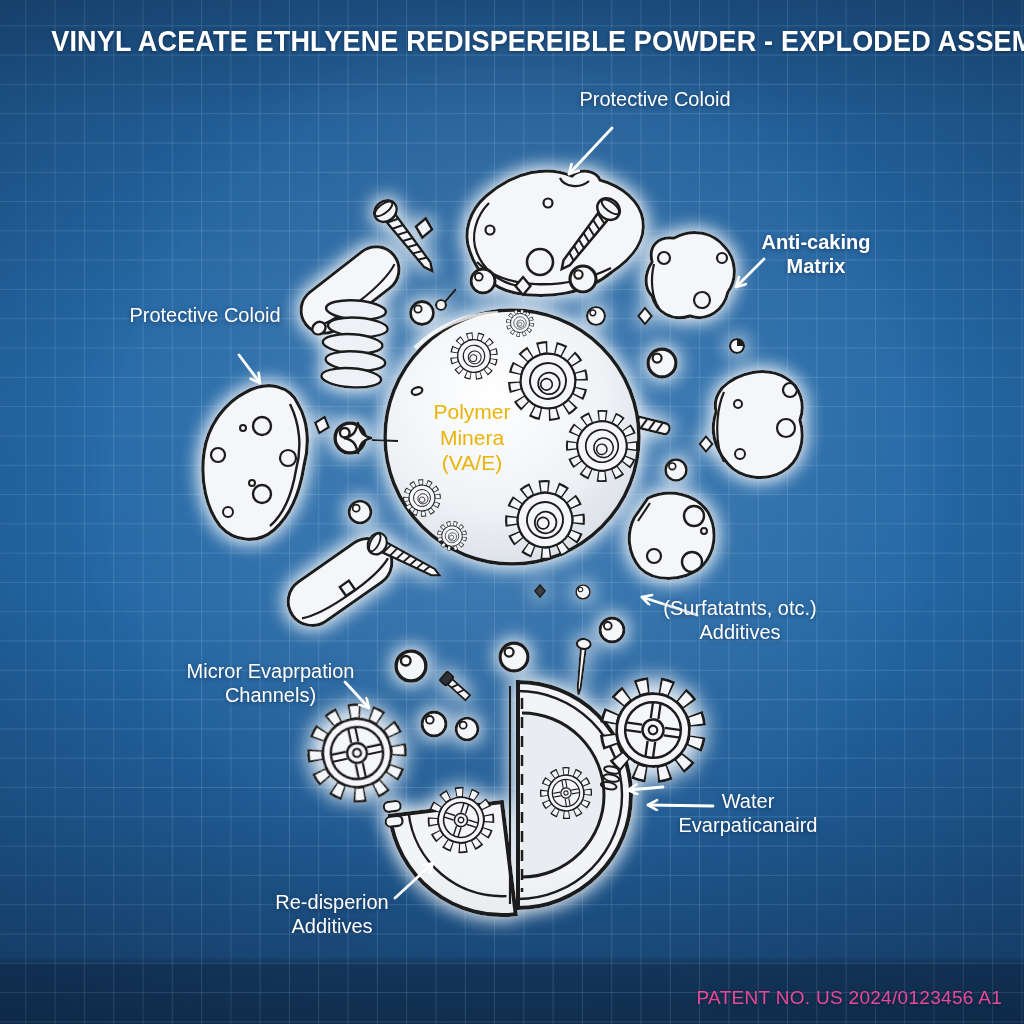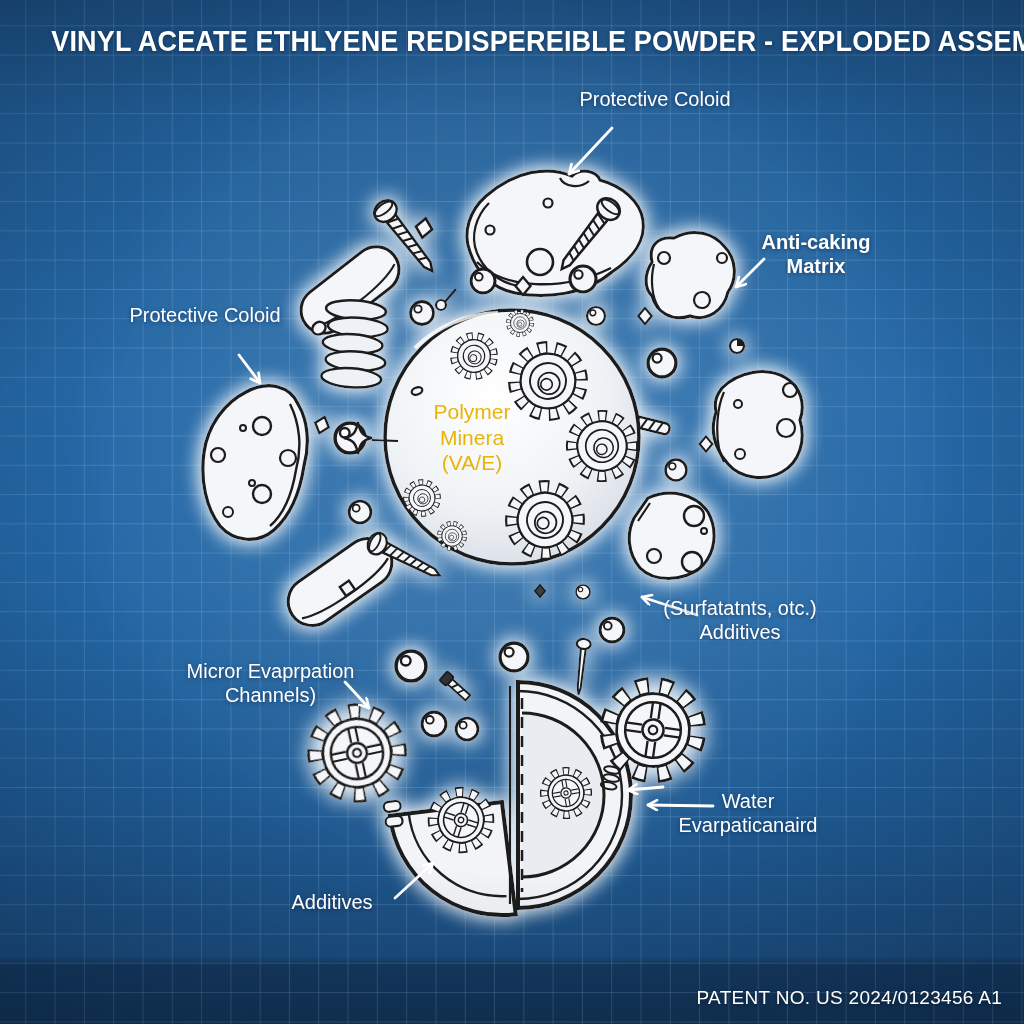--- a/index.html
+++ b/index.html
@@ -24,21 +24,21 @@
   #lbl-pva{left:540px;top:88px;width:230px;}
   #lbl-anticaking{left:741px;top:231px;width:150px;font-weight:bold;}
   #lbl-minera{left:95px;top:304px;width:220px;}
   #lbl-additives{left:620px;top:597px;width:240px;}
   #lbl-micro{left:158px;top:660px;width:225px;}
   #lbl-water{left:648px;top:790px;width:200px;}
   #lbl-redisp{left:232px;top:891px;width:200px;}
   .matrix{position:absolute;left:402px;top:399px;width:140px;text-align:center;
       color:#eab308;font-size:21px;line-height:1.22;text-shadow:none;}
   .matrix span{display:block;}
-  .patent{position:absolute;right:22px;top:987px;color:#ffffff;font-size:19px;
+  .patent{position:absolute;right:22px;top:987px;color:#ec4899;font-size:19px;
       letter-spacing:0.3px;text-shadow:0 1px 3px rgba(5,20,40,0.6);}
 </style>
 </head>
 <body>
 
 <div class="page">
   <div class="bg"></div>
   <div class="grid"></div>
 
   <svg class="art" width="1024" height="1024" viewBox="0 0 1024 1024">
@@ -303,17 +303,18 @@
     <span>Micror Evaprpation</span>
     <span>Channels)</span>
   </div>
 
   <div class="lbl" id="lbl-water">
     <span>Water</span>
     <span>Evarpaticanaird</span>
   </div>
 
   <div class="lbl" id="lbl-redisp">
+    <span>Re-disperion</span>
     <span>Additives</span>
   </div>
 
   <div class="patent">PATENT NO. US 2024/0123456 A1</div>
 </div>
 
 </body></html>

